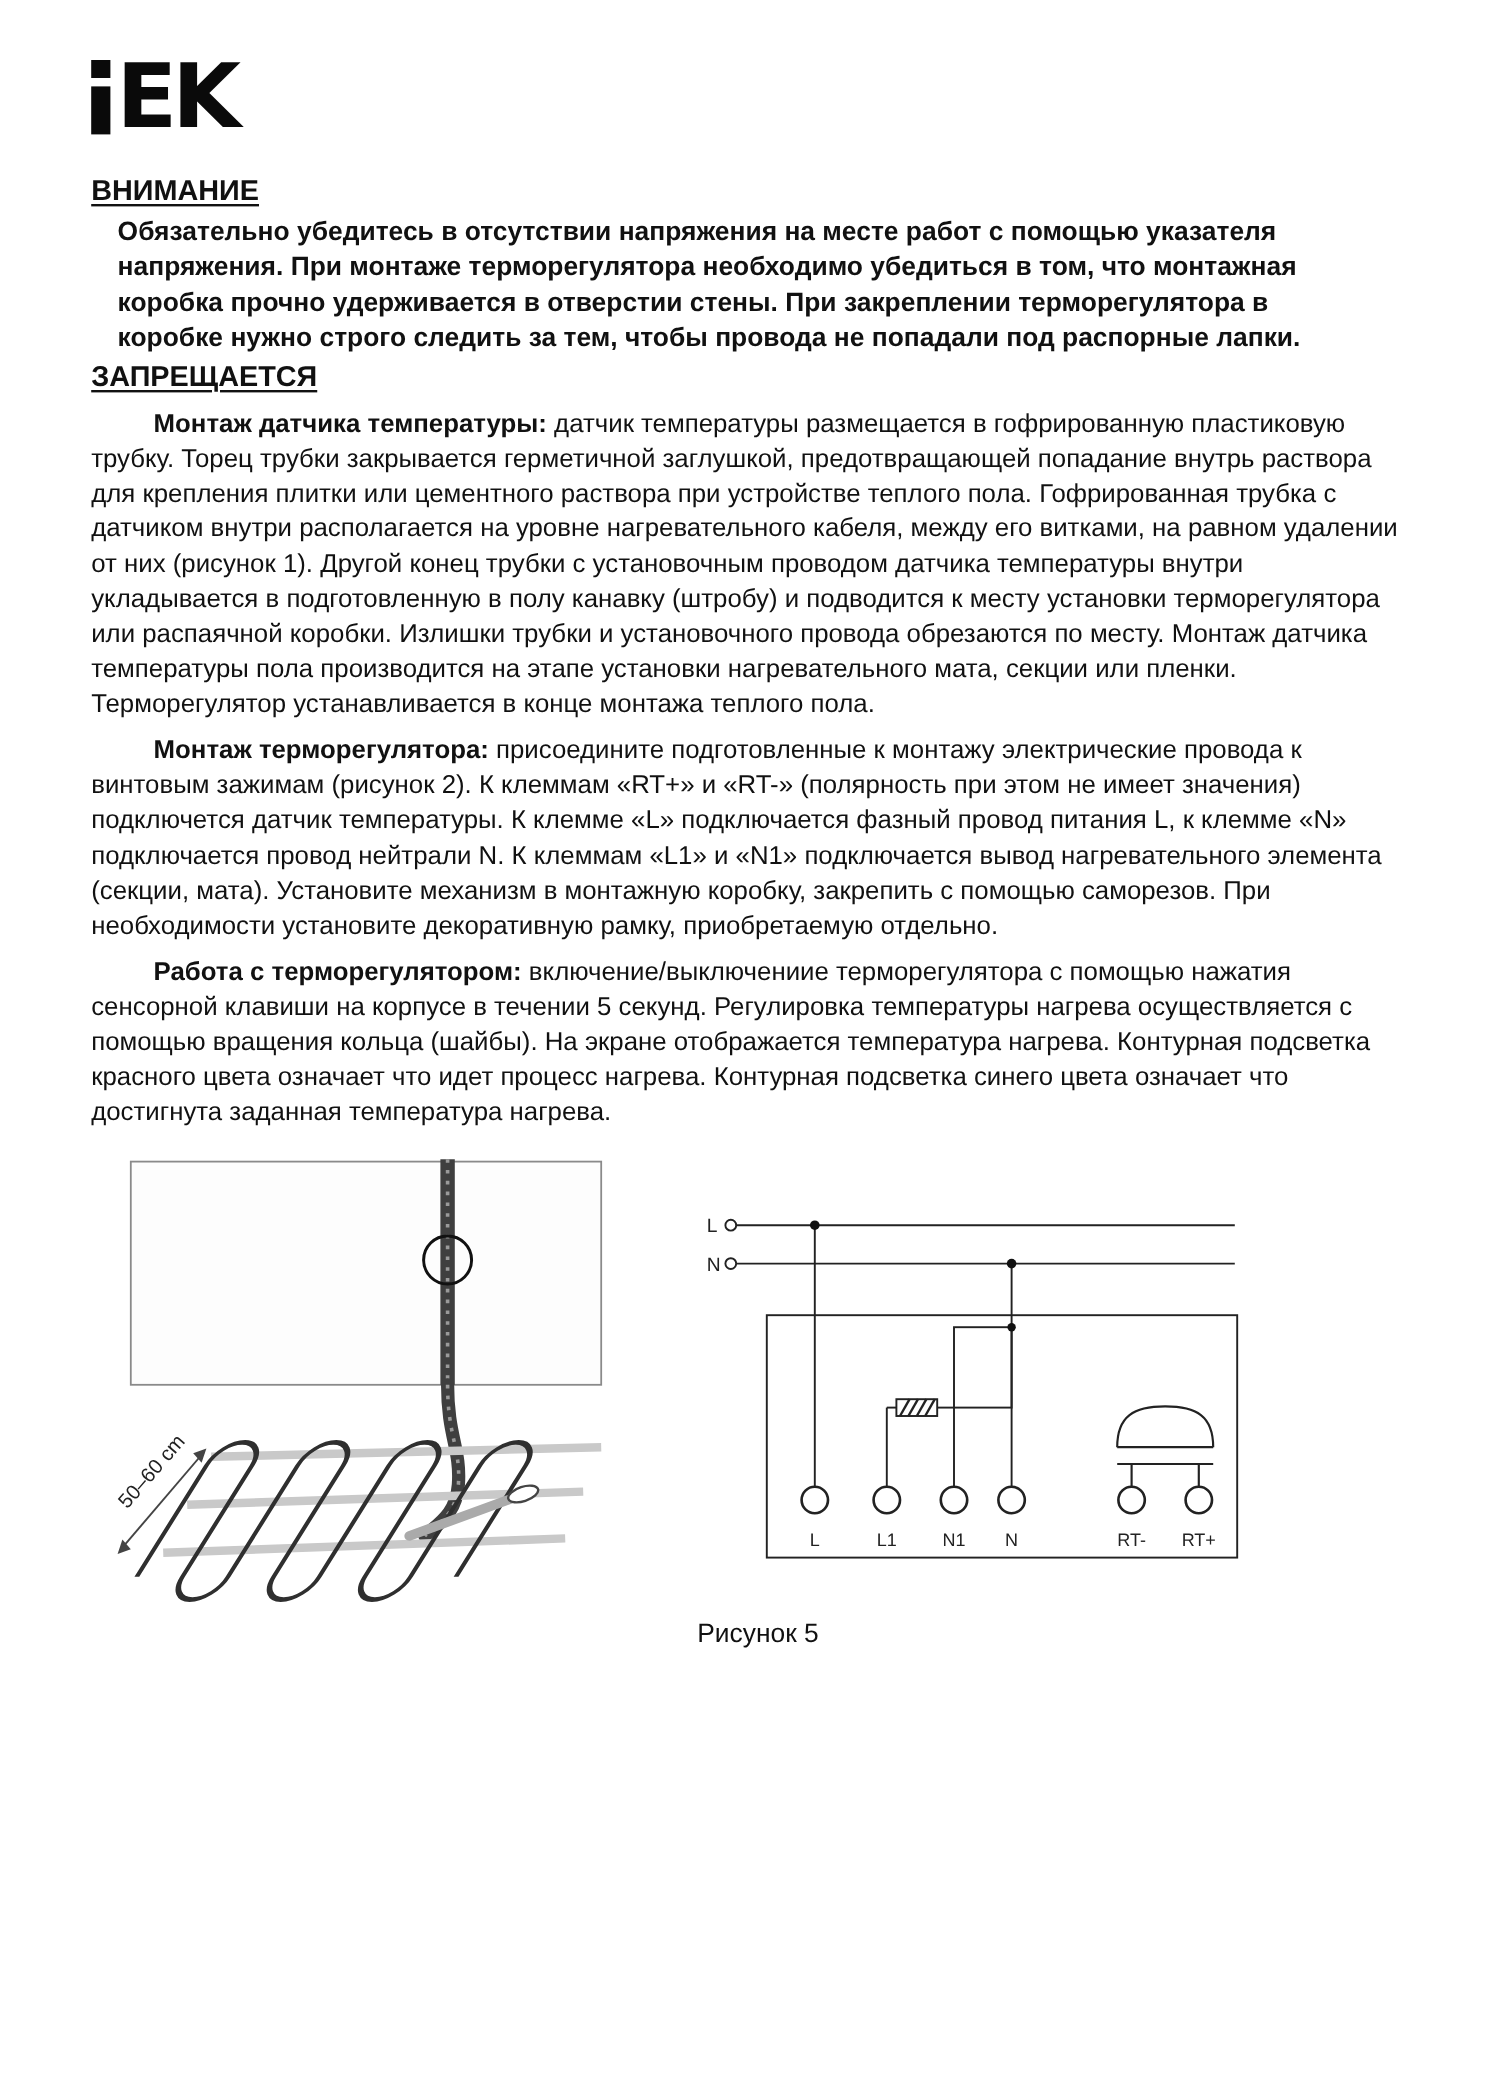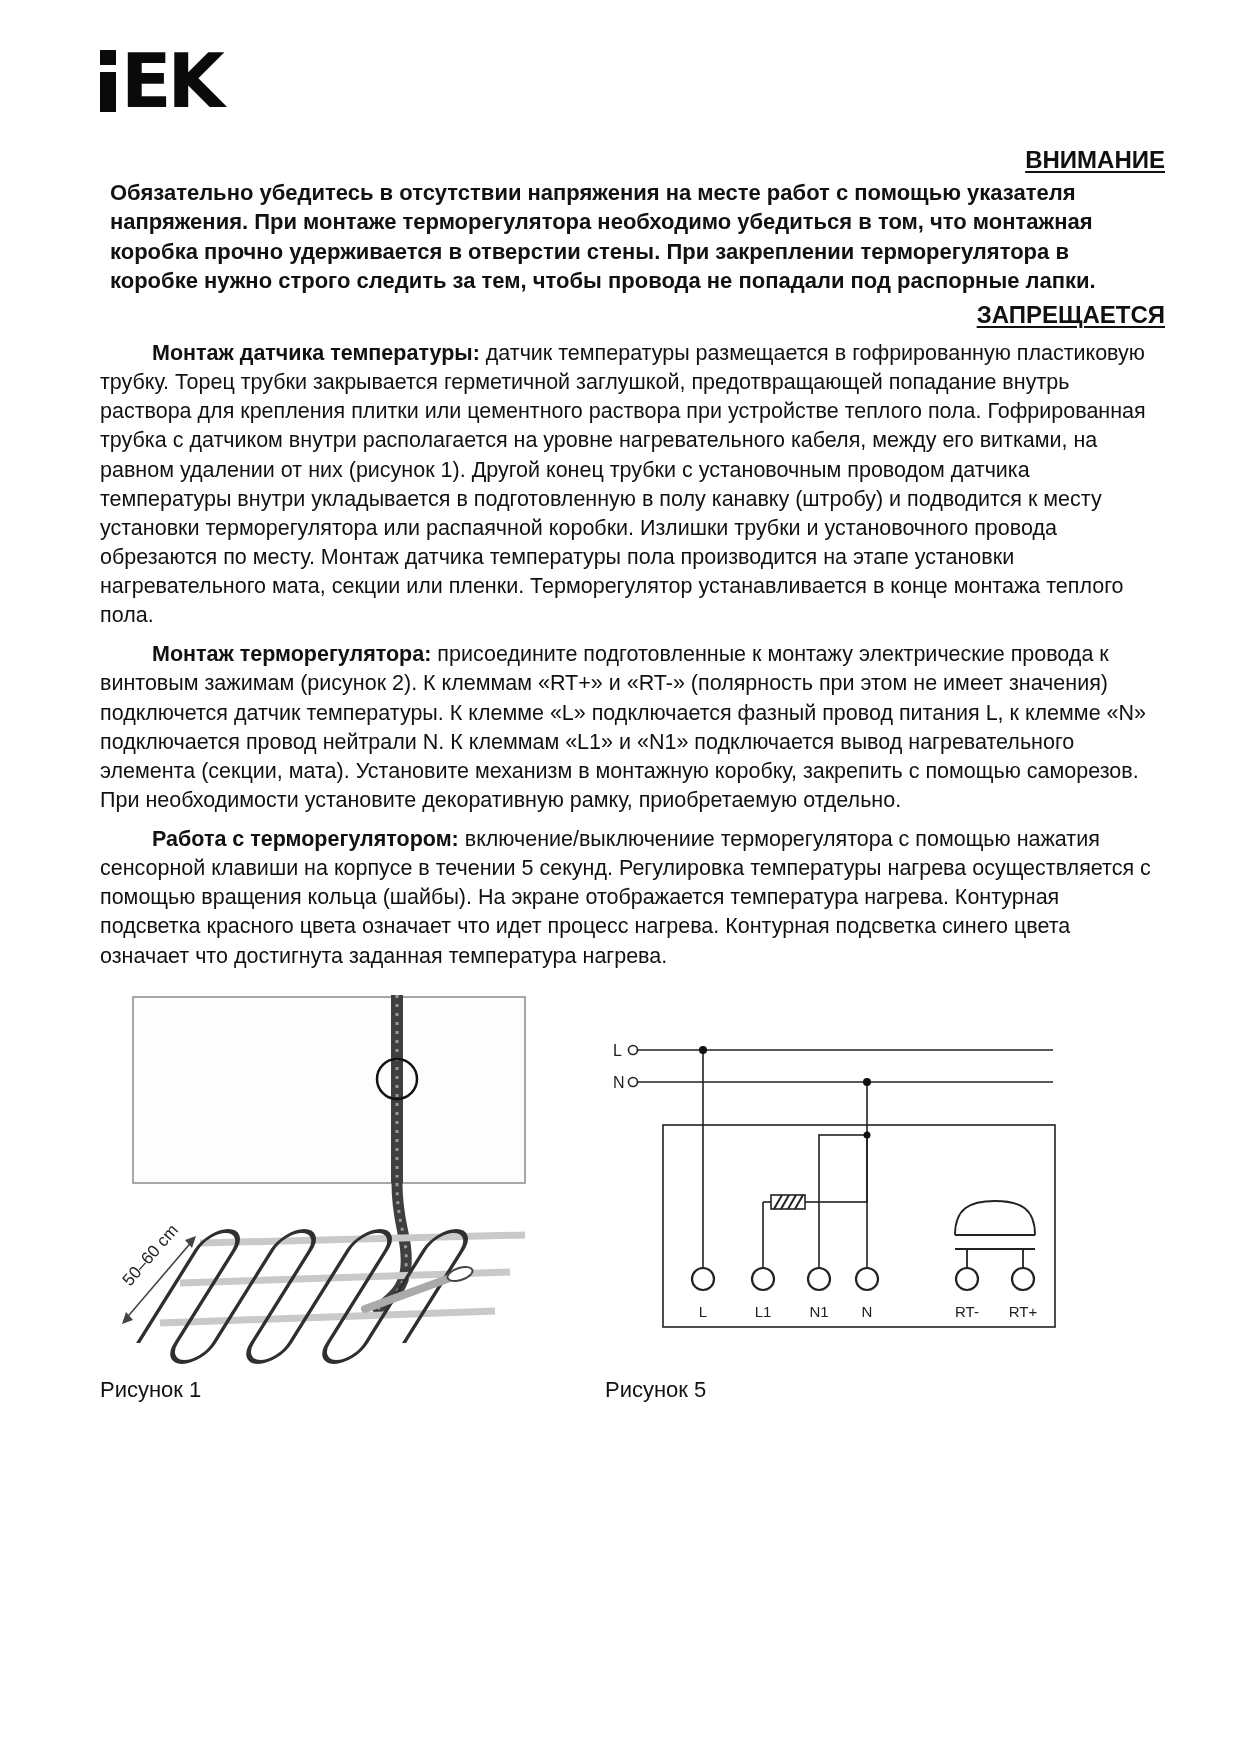--- a/index.html
+++ b/index.html
@@ -7,21 +7,21 @@
   body { font-family: "Liberation Sans", "DejaVu Sans", sans-serif; }
   .page {
     position: relative;
     width: 1241px;
     height: 1745px;
     background: #ffffff;
     margin: 0 auto;
     overflow: hidden;
     color: #111;
   }
-  .content { padding: 48px 76px 0 100px; }
+  .content { padding: 48px 76px 0 76px; }
 
   
   .logo { display: flex; align-items: flex-end; height: 64px; margin-bottom: 34px; }
   .logo-i { display: flex; flex-direction: column; justify-content: flex-end; margin-right: 5px; }
   .logo-dot { width: 16px; height: 15px; background: #0a0a0a; margin-bottom: 7px; }
   .logo-stem { width: 16px; height: 40px; background: #0a0a0a; }
   .logo-ek {
     font-family: "DejaVu Sans", sans-serif;
     font-weight: bold;
     font-size: 74px;
@@ -31,21 +31,21 @@
   }
 
   .doc-title {
     font-size: 26px;
     font-weight: bold;
     margin-left: 52px;
     margin-bottom: 16px;
   }
 
   .section-heading {
-    text-align: right;
+    text-align: left;
     font-size: 24px;
     font-weight: bold;
     text-decoration: underline;
     text-decoration-thickness: 2px;
     text-underline-offset: 3px;
     margin-top: 6px;
     margin-bottom: 4px;
   }
   .bold-block {
     text-align: left;
@@ -134,21 +134,20 @@
             <ellipse cx="360" cy="283" rx="13" ry="6" fill="#ffffff" stroke="#444" stroke-width="2" transform="rotate(-18 360 283)"></ellipse>
           </g>
 
           <g>
             <line x1="24" y1="330" x2="94" y2="248" stroke="#444" stroke-width="1.6"></line>
             <polygon points="22,333 33,329 26,321" fill="#444"></polygon>
             <polygon points="96,245 85,249 92,257" fill="#444"></polygon>
             <text transform="translate(30,296) rotate(-49)" x="0" y="0" font-size="17" fill="#222">50–60 cm</text>
           </g>
         </svg>
-        <div class="caption">Рисунок 1</div>
       </div>
 
       <div class="figure figure-2">
         <svg class="fig2-svg" width="470" height="330" viewBox="0 0 470 330">
 
           <g stroke="#222" stroke-width="1.6" fill="none">
             <line x1="33" y1="33" x2="448" y2="33"></line>
             <line x1="33" y1="65" x2="448" y2="65"></line>
           </g>
           <text x="8" y="39" font-size="16" fill="#222">L</text>

